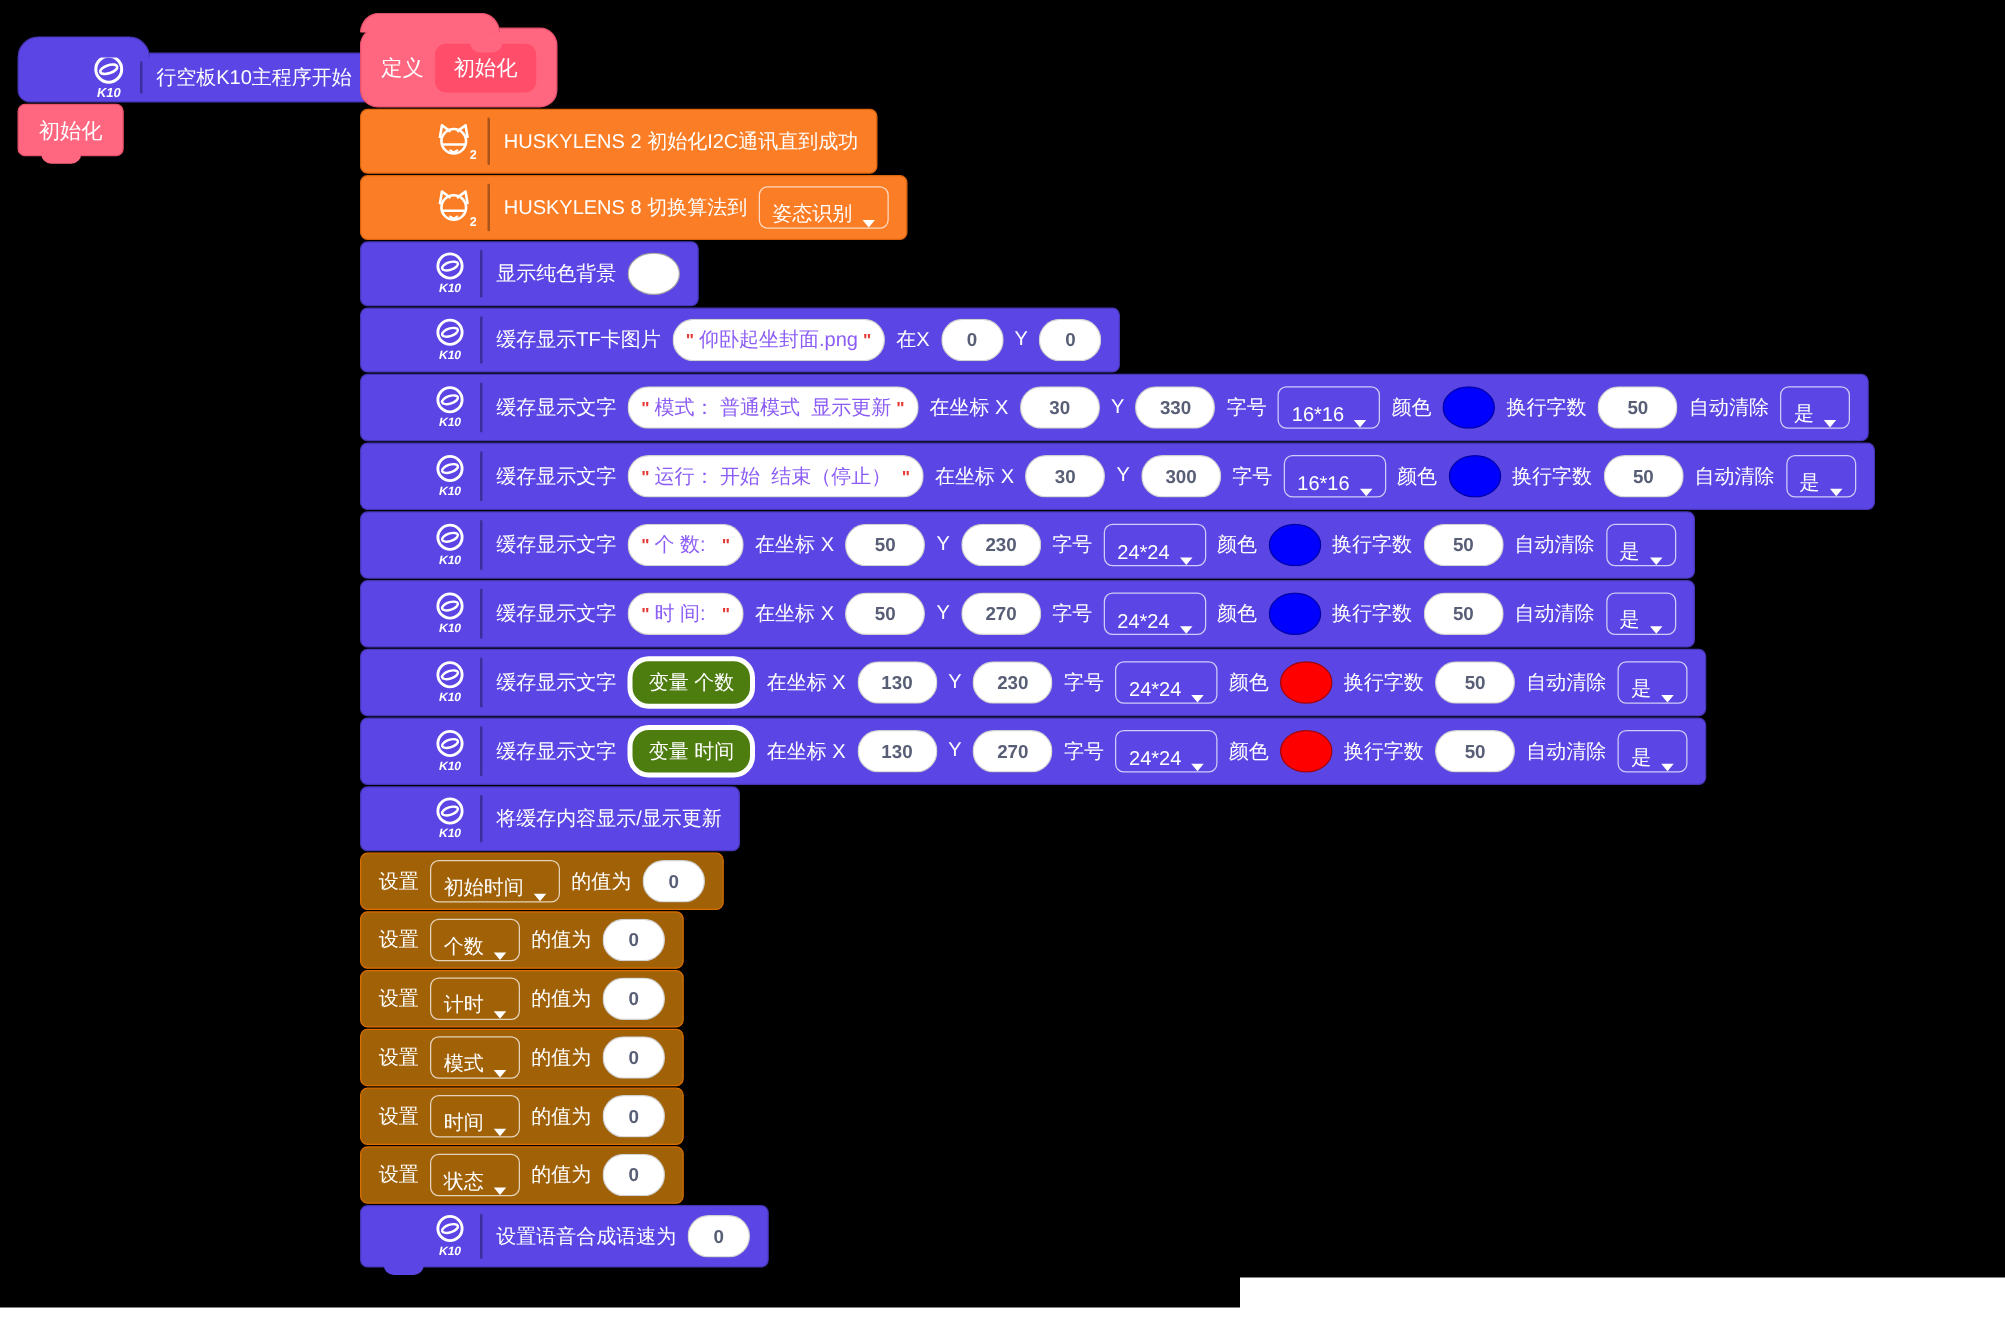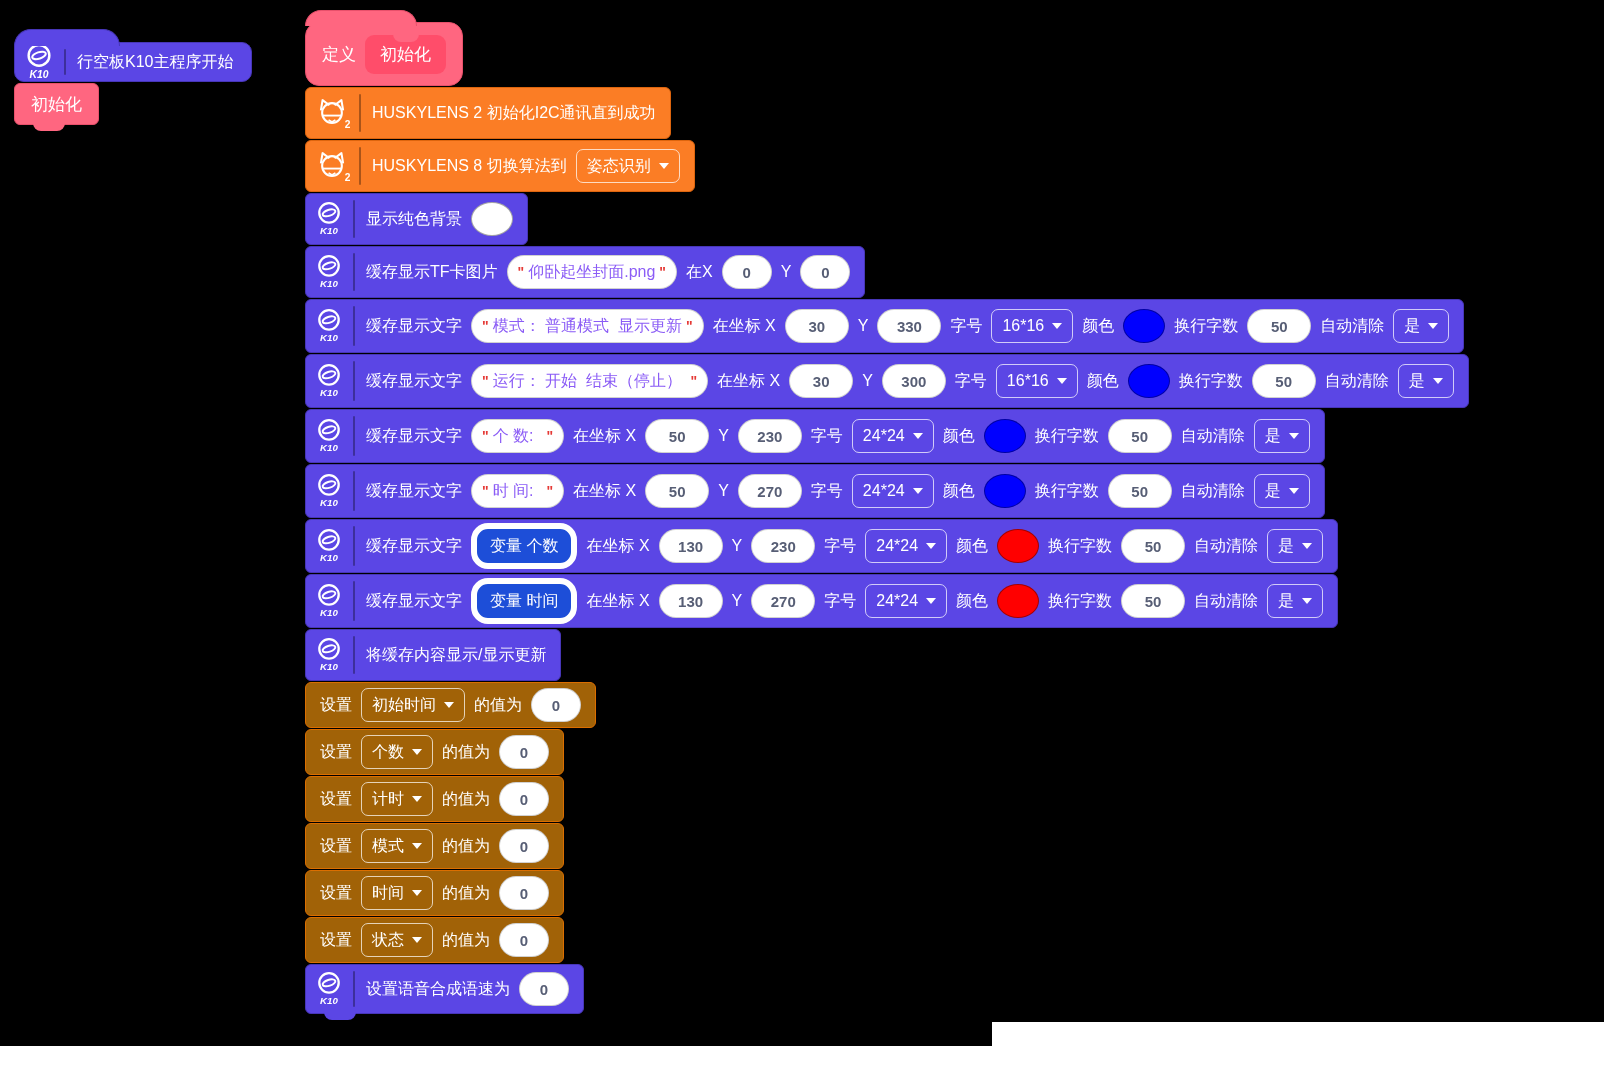--- a/index.html
+++ b/index.html
@@ -3,21 +3,21 @@
 <meta charset="utf-8">
 <style>
   html,body{margin:0;padding:0;background:#000;}
   .canvas{position:relative;width:1604px;height:1065px;background:#000;overflow:hidden;
           font-family:"Liberation Sans",sans-serif;}
   .white-a{position:absolute;left:992px;top:1022px;right:0;bottom:0;background:#fff;}
   .white-b{position:absolute;left:0;top:1046px;right:0;bottom:0;background:#fff;}
 
   .stack{position:absolute;display:flex;flex-direction:column;align-items:flex-start;gap:1px;}
   .left-stack{left:14px;top:28px;}
-  .main-stack{left:305px;top:8px;}
+  .main-stack{left:288px;top:8px;}
   #text-rows-host,#set-rows-host{display:contents;}
 
   .block{position:relative;display:inline-flex;align-items:center;gap:9px;
          padding:0 14px 0 8px;border-radius:6px;color:#fff;white-space:nowrap;
          box-sizing:border-box;font-size:16px;font-weight:500;}
   .purple{background:#5B46E5;border:1px solid #4736B8;}
   .orange{background:#FB7D25;border:1px solid #DD650E;}
   .setorange{background:#a16207;border:1px solid #DB6E00;}
   .pinkblk{background:#FF6680;border:1px solid #E8506B;} .h52{height:52px;} .h54{height:54px;} .h46{height:46px;} .h48{height:50px;}
   .hatK{height:40px;margin-top:14px;border-radius:4px 10px 10px 10px;padding-right:18px;}
@@ -39,35 +39,35 @@
   .oval{background:#fff;color:#575E75;font-weight:700;font-size:15px;height:32px;min-width:42px;
         padding:0 10px;border-radius:18px;display:inline-flex;align-items:center;justify-content:center;
         border:1px solid rgba(0,0,0,.18);}
   .oval.zero{min-width:36px;padding:0 6px;}
   .strpill{background:#fff;height:32px;border-radius:18px;display:inline-flex;align-items:center;
            padding:0 10px;gap:4px;border:1px solid rgba(0,0,0,.18);}
   .strpill .qt{color:#E53935;font-weight:700;font-size:14px;}
   .strpill .stxt{color:#8b5cf6;font-size:16px;white-space:pre;}
 
   .dd{height:32px;border:1px solid rgba(255,255,255,.72);border-radius:7px;display:inline-flex;
-      align-items:center;gap:8px;padding:0 10px;color:#fff;font-weight:500;}
+      align-items:flex-end;gap:8px;padding:0 10px;color:#fff;font-weight:500;}
   .arrow{width:0;height:0;border-left:5px solid transparent;border-right:5px solid transparent;
          border-top:6px solid #fff;display:inline-block;}
 
   .swatch{width:40px;height:32px;border-radius:50%;border:1px solid rgba(0,0,0,.35);flex:0 0 auto;}
-  .varpill{background:#1d4ed8;border:6px solid #ffffff;color:#fff;height:34px;border-radius:17px;
+  .varpill{background:#4d7c0f;border:4px solid #ffffff;color:#fff;height:34px;border-radius:17px;
            display:inline-flex;align-items:center;padding:0 13px;font-weight:500;}
 
   .definner{position:relative;background:#FF4D6A;border-radius:9px;padding:8px 15px;font-size:17px;
             font-weight:500;}
   .definner::before{content:"";position:absolute;top:-1px;left:50%;transform:translateX(-50%);
                     width:26px;height:8px;background:#FF6680;border-radius:0 0 9px 9px;}
   .defkw{font-size:17px;}
 
-  .icon{flex:0 0 auto;display:inline-flex;}
+  .icon{flex:0 0 auto;display:inline-flex;margin-left:48px;}
 </style>
 </head>
 <body>
 
 <div class="canvas">
   <div class="white-a"></div>
   <div class="white-b"></div>
 
   <div class="stack left-stack">
     <div class="block purple hatK">

